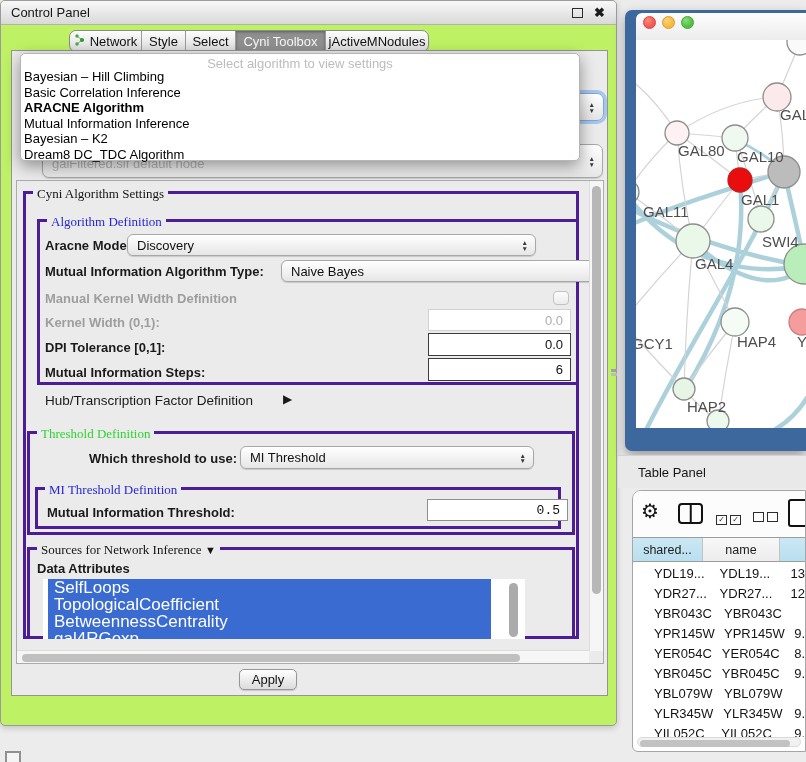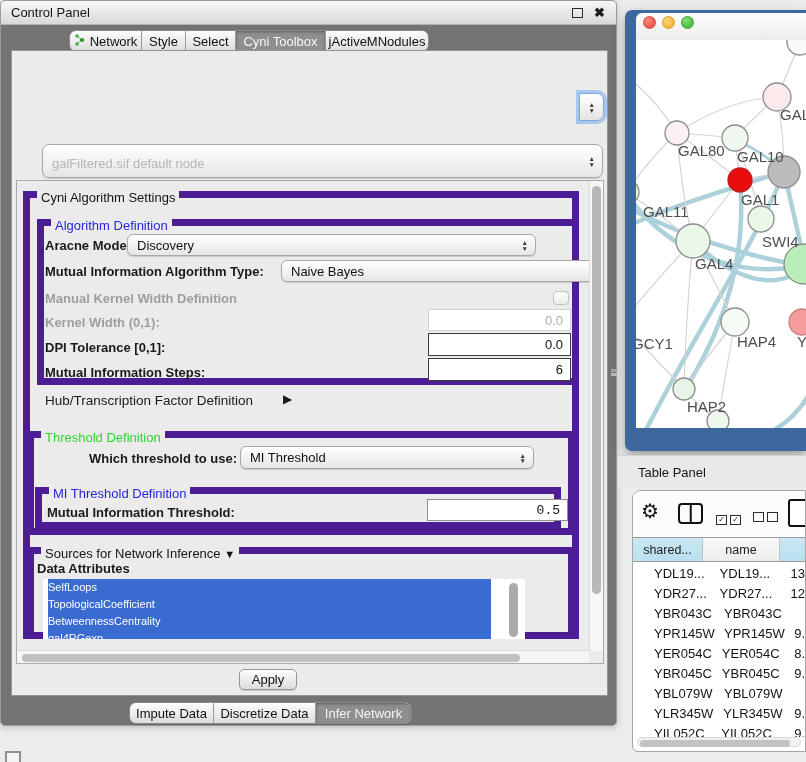--- a/index.html
+++ b/index.html
@@ -1,21 +1,21 @@
 <!DOCTYPE html>
 <html><head>
 <meta charset="utf-8">
 <style>
   * { margin:0; padding:0; box-sizing:border-box; }
   body { font-family:"Liberation Sans", sans-serif; background:#ececec; }
   .stage { position:relative; width:806px; height:762px; background:#ececec; overflow:hidden; }
 
   
   .cp-window { position:absolute; left:0; top:8; width:617px; height:726px;
-    background:#737373; border:1px solid #9b9b9b; border-radius:5px;
+    background:#bef264; border:1px solid #9b9b9b; border-radius:5px;
     box-shadow:0 2px 6px rgba(0,0,0,.18); }
   .cp-titlebar { position:absolute; left:0; top:0; right:0; height:24px;
     background:linear-gradient(#f8f8f8,#d9d9d9); border-bottom:1px solid #b2b2b2;
     border-radius:4px 4px 0 0; }
   .cp-title { position:absolute; left:10px; top:4px; font-size:13px; color:#161616; }
   .float-ic { position:absolute; right:33px; top:7px; width:11px; height:10px;
     border:1.5px solid #2b2b2b; background:transparent; }
   .close-ic { position:absolute; right:11px; top:4px; font-size:13px; font-weight:bold; color:#1b1b1b; }
 
   
@@ -25,21 +25,21 @@
   .tab { display:flex; align-items:center; justify-content:center; font-size:13px;
     color:#111; border-left:1px solid #9a9a9a; height:100%; }
   .tab:first-child { border-left:none; }
   .tab.sel { background:#8f8f8f; color:#f7f7f7; box-shadow:inset 0 1px 3px rgba(0,0,0,.35); }
   .tab .net-ic { margin-right:5px; }
 
   .tabpane { position:absolute; left:10px; top:49px; width:597px; height:646px;
     border:1px solid #949494; background:#ebebeb; }
 
   
-  .grp { position:absolute; border:7px solid #4c1d95; }
+  .grp { position:absolute; border:3px solid #4c1d95;font-family:Liberation Serif, serif; }
   .gtitle { position:absolute; top:-8px; left:7px; background:#ebebeb; padding:0 4px;
     font-size:13px; color:#141414; white-space:nowrap; }
   .gtitle.blue { color:#2626d6; }
   .gtitle.green { color:#2ed42e; }
   .lbl { position:absolute; font-size:13px; font-weight:bold; color:#1a1a1a; white-space:nowrap; }
   .lbl.dis { color:#9e9e9e; }
   .plain { font-weight:normal; }
 
   .combo { position:absolute; border:1px solid #a8a8a8; border-radius:6px;
     background:linear-gradient(#ffffff,#e6e6e6); font-size:13px; color:#111;
@@ -71,21 +71,21 @@
     background:#f6f6f6; border-left:1px solid #dcdcdc; }
   .vthumb { position:absolute; left:2px; top:5px; width:9px; height:408px;
     background:#b7b7b7; border-radius:5px; }
   .hscroll { position:absolute; left:0; bottom:0; right:14px; height:13px;
     background:#f6f6f6; border-top:1px solid #dcdcdc; }
   .hthumb { position:absolute; left:5px; top:2.5px; width:498px; height:8px;
     background:#c0c0c0; border-radius:4px; }
 
   .listbox { position:absolute; background:#fff; overflow:hidden; }
   .li-sel { height:17px; line-height:17px; background:#3a6bd0; color:#fff;
-    font-size:11px; margin-left:5px; width:443px; white-space:nowrap; }
+    font-size:17px; padding-left:6px; margin-left:5px; width:443px; white-space:nowrap; }
   .list-thumb { position:absolute; right:7px; top:4px; width:9px; height:54px;
     background:#ababab; border-radius:5px; }
 
   .apply-btn { position:absolute; left:227px; top:618px; width:58px; height:21px;
     border:1px solid #969696; border-radius:5px; background:linear-gradient(#fefefe,#dcdcdc);
     font-size:13px; color:#111; display:flex; align-items:center; justify-content:center;
     box-shadow:0 1px 1px rgba(0,0,0,.15); }
 
   
   .net-window { position:absolute; left:625px; top:10px; width:181px; height:441px;
@@ -185,20 +185,29 @@
       <div style="position:absolute; left:567px; top:42px; width:25px; height:28px;
                   border:1px solid #7ea7d8; border-radius:0 7px 7px 0;
                   background:linear-gradient(#ffffff,#e4e4e4);
                   box-shadow:0 0 0 3px rgba(108,168,240,.55);">
         <span class="arrows" style="right:8px;">
             <span>▲</span>
             <span>▼</span>
           </span>
       </div>
 
+      <div class="popup">
+        <div class="ph">Select algorithm to view settings</div>
+        <div class="itm">Bayesian – Hill Climbing</div>
+        <div class="itm">Basic Correlation Inference</div>
+        <div class="itm b">ARACNE Algorithm</div>
+        <div class="itm">Mutual Information Inference</div>
+        <div class="itm">Bayesian – K2</div>
+        <div class="itm">Dream8 DC_TDC Algorithm</div>
+      </div>
 
       <div class="scrollarea">
 
         <div class="grp" style="left:6px; top:10px; width:556px; height:448px;">
           <span class="gtitle">Cyni Algorithm Settings</span>
         </div>
 
         <div class="grp" style="left:20px; top:38px; width:542px; height:166px;padding-left:28px;">
           <span class="gtitle blue">Algorithm Definition</span>
         </div>
@@ -274,31 +283,20 @@
             <div class="vthumb"></div>
           </div>
         <div class="hscroll">
             <div class="hthumb"></div>
           </div>
       </div>
 
       <div class="apply-btn">Apply</div>
     </div>
 
-    <div class="tabset" style="left:128px; top:701px;">
-      <div class="tab" style="width:83px;">
-          <span>Impute Data</span>
-        </div>
-      <div class="tab" style="width:102px;">
-          <span>Discretize Data</span>
-        </div>
-      <div class="tab sel" style="width:96px;">
-          <span>Infer Network</span>
-        </div>
-    </div>
   </div>
 
   <div class="grip"></div>
 
   <div class="net-window">
     <div class="net-titlebar">
       <span class="tl" style="left:7px;  background:radial-gradient(circle at 35% 30%, #fb8a80, #f25a52 60%); border:1px solid #d4453d;"></span>
       <span class="tl" style="left:26px; background:radial-gradient(circle at 35% 30%, #fbd27a, #f7b942 60%); border:1px solid #d9992a;"></span>
       <span class="tl" style="left:45px; background:radial-gradient(circle at 35% 30%, #8bdd7e, #51c043 60%); border:1px solid #3da335;"></span>
     </div>

